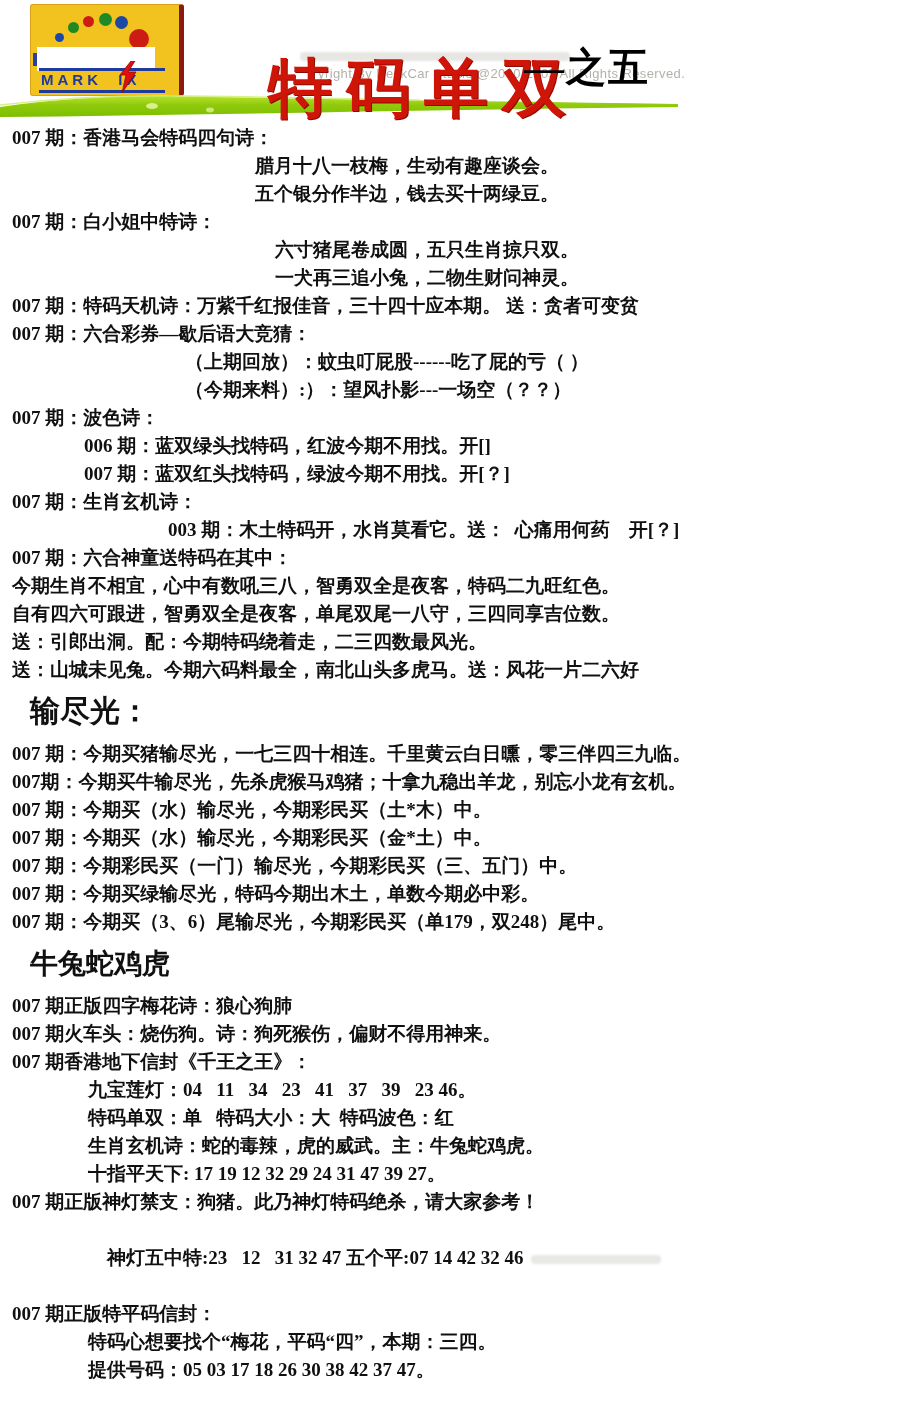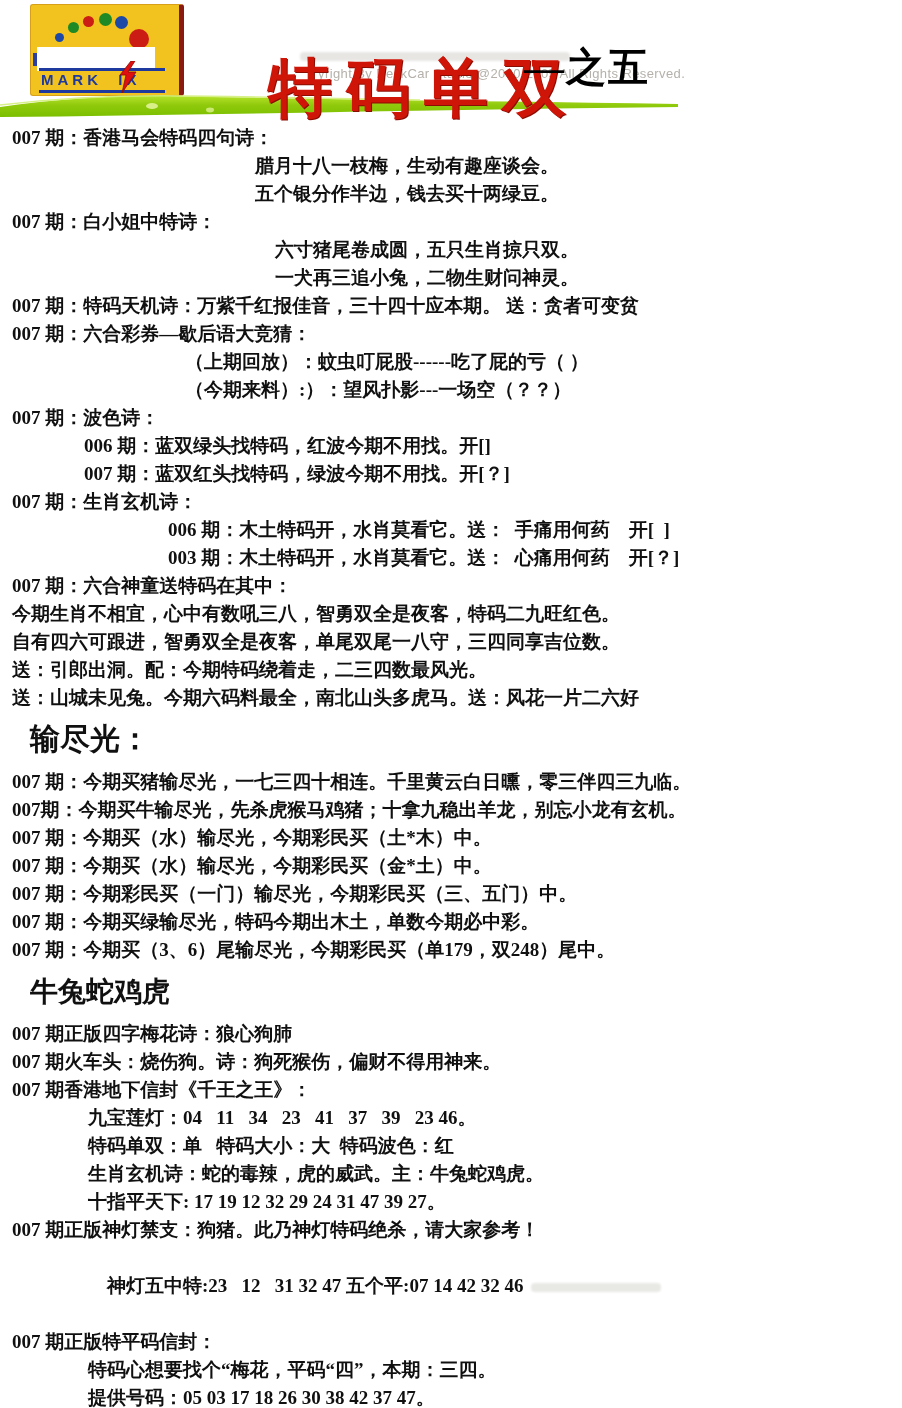--- a/index.html
+++ b/index.html
@@ -131,21 +131,20 @@
   <div class="ln ind-poem2">六寸猪尾卷成圆，五只生肖掠只双。</div>
   <div class="ln ind-poem2">一犬再三追小兔，二物生财问神灵。</div>
   <div class="ln">007 期：特码天机诗：万紫千红报佳音，三十四十应本期。 送：贪者可变贫</div>
   <div class="ln">007 期：六合彩券—歇后语大竞猜：</div>
   <div class="ln ind-a">（上期回放）：蚊虫叮屁股------吃了屁的亏（ ）</div>
   <div class="ln ind-a">（今期来料）:）：望风扑影---一场空（？？）</div>
   <div class="ln">007 期：波色诗：</div>
   <div class="ln ind-b">006 期：蓝双绿头找特码，红波今期不用找。开[]</div>
   <div class="ln ind-b">007 期：蓝双红头找特码，绿波今期不用找。开[？]</div>
   <div class="ln">007 期：生肖玄机诗：</div>
-  <div class="ln ind-c">006 期：木土特码开，水肖莫看它。送：  手痛用何药    开[  ]</div>
   <div class="ln ind-c">003 期：木土特码开，水肖莫看它。送：  心痛用何药    开[？]</div>
   <div class="ln">007 期：六合神童送特码在其中：</div>
   <div class="ln">今期生肖不相宜，心中有数吼三八，智勇双全是夜客，特码二九旺红色。</div>
   <div class="ln">自有四六可跟进，智勇双全是夜客，单尾双尾一八守，三四同享吉位数。</div>
   <div class="ln">送：引郎出洞。配：今期特码绕着走，二三四数最风光。</div>
   <div class="ln">送：山城未见兔。今期六码料最全，南北山头多虎马。送：风花一片二六好</div>
 
   <h2 class="sec-head1">输尽光：</h2>
 
   <div class="ln">007 期：今期买猪输尽光，一七三四十相连。千里黄云白日曛，零三伴四三九临。</div>

